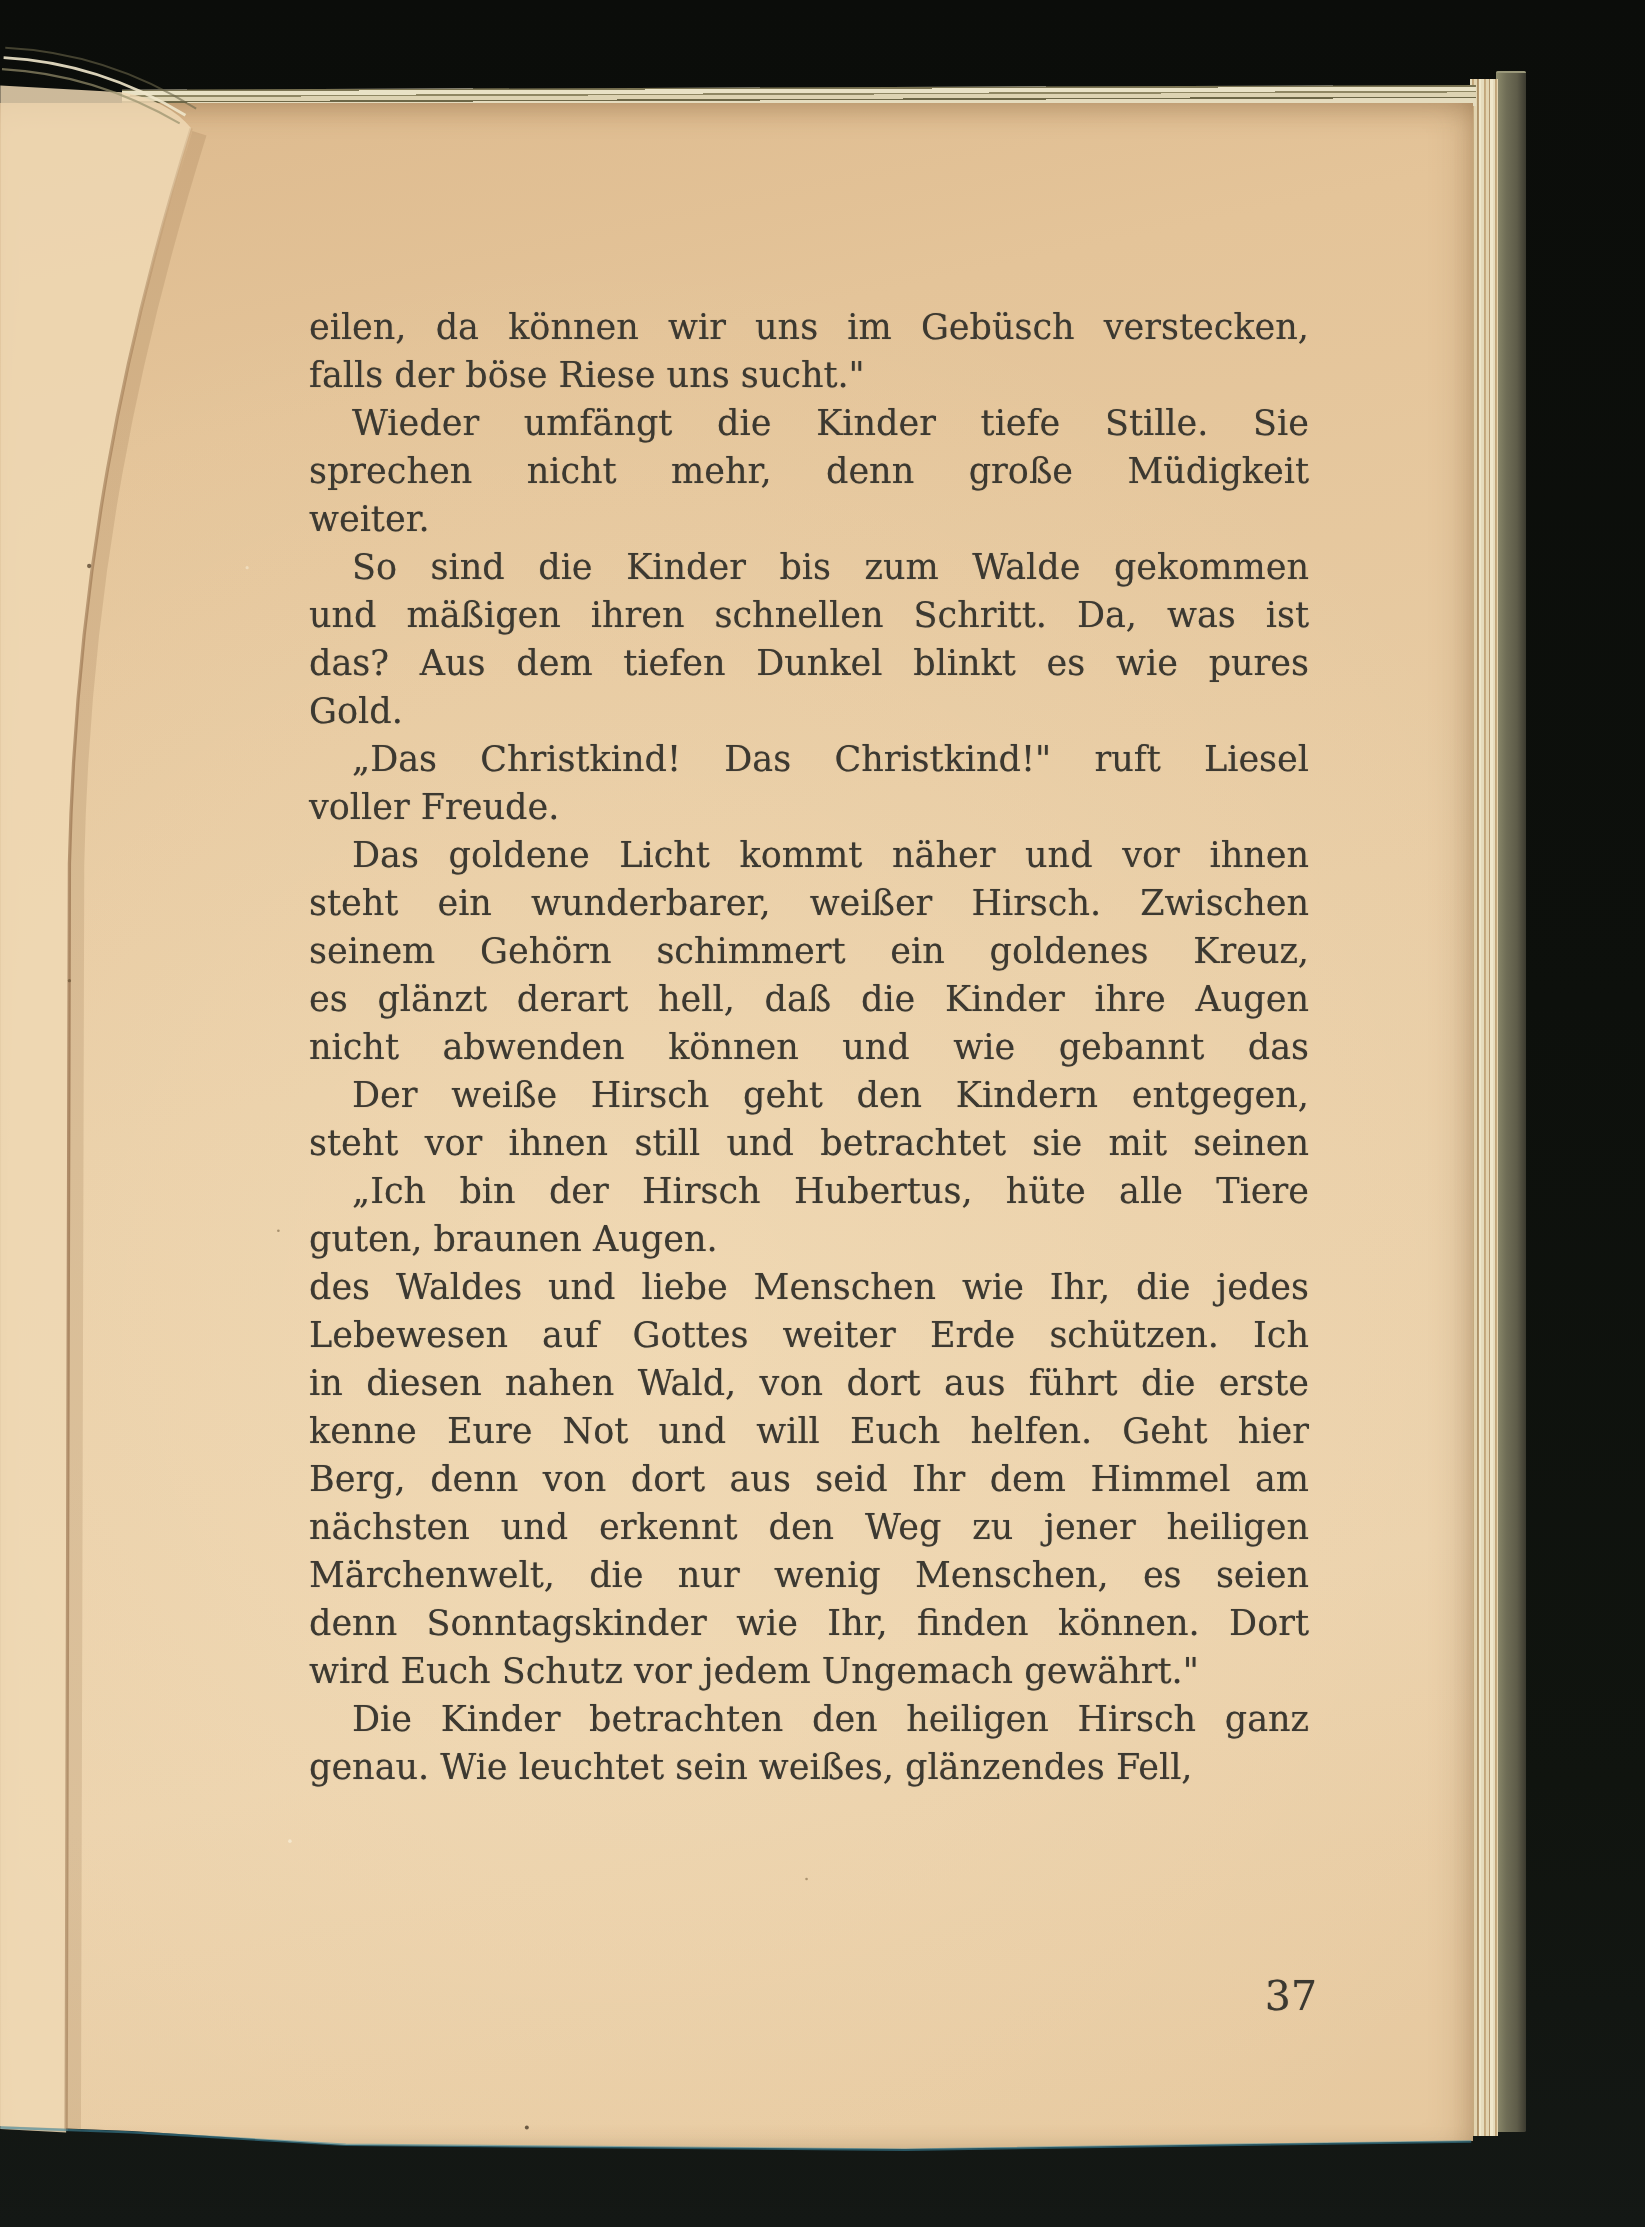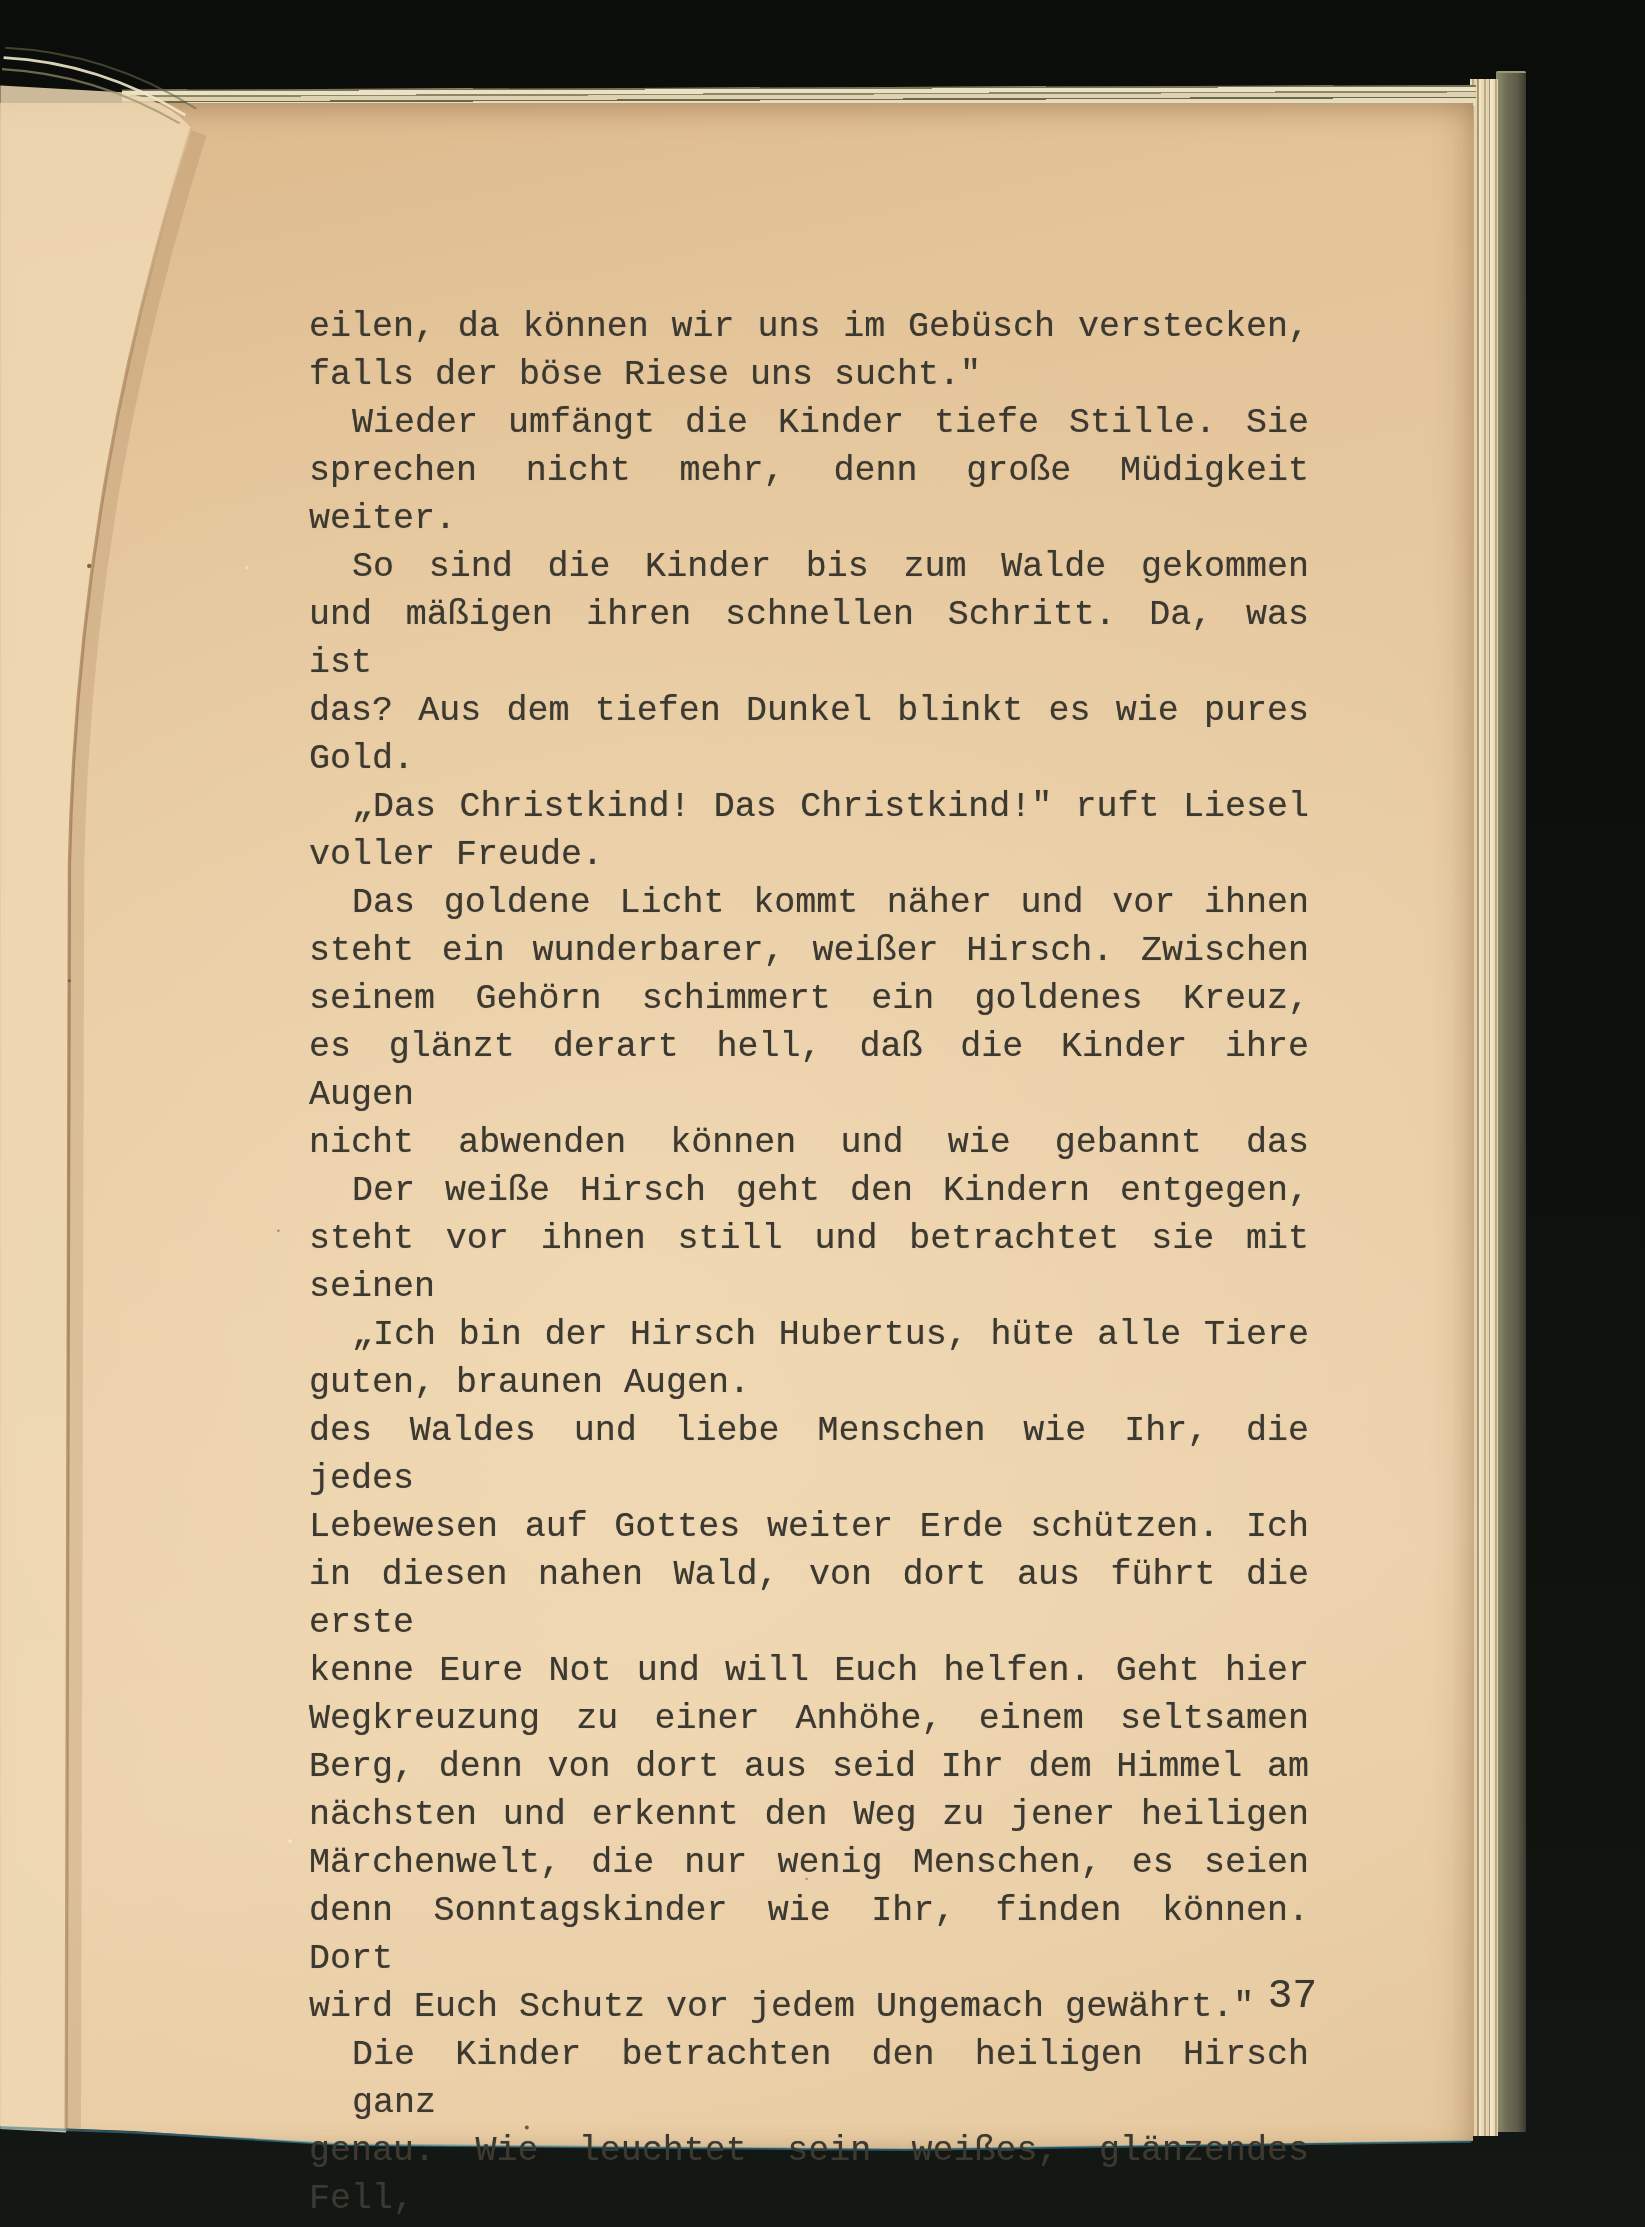--- a/index.html
+++ b/index.html
@@ -8,21 +8,21 @@
     --bg:#0d100c;
     --cover:#6f6d56;
     --edge-light:#e8dfc2;
   }
   html,body{margin:0;padding:0;}
   body{
     width:1646px;height:2227px;position:relative;overflow:hidden;
     background:linear-gradient(180deg,#0b0d0a 0%,#0d100c 45%,#10140f 80%,#141815 100%);
     font-family:"DejaVu Serif","Liberation Serif",serif;
   }
-  .scene{position:absolute;inset:0;font-family:Liberation Mono, monospace;}
+  .scene{position:absolute;inset:0;}
 
   
   .cover-edge{
     position:absolute;left:1496px;top:71px;width:30px;height:2059px;z-index:1;
     background:linear-gradient(90deg,#8d8b6c 0%,var(--cover) 35%,#5e5c49 70%,#3b3a2f 100%);
     border-top:2.5px solid #9a987a;border-radius:1.6px;
   }
   
   .page-stack-right{
     position:absolute;left:1470px;top:79px;width:28px;height:2057px;z-index:2;
@@ -132,21 +132,20 @@
       <div class="line">es glänzt derart hell, daß die Kinder ihre Augen</div>
       <div class="line">nicht abwenden können und wie gebannt das</div>
       <div class="line indent">Der weiße Hirsch geht den Kindern entgegen,</div>
       <div class="line">steht vor ihnen still und betrachtet sie mit seinen</div>
       <div class="line indent">„Ich bin der Hirsch Hubertus, hüte alle Tiere</div>
       <div class="line last">guten, braunen Augen.</div>
       <div class="line">des Waldes und liebe Menschen wie Ihr, die jedes</div>
       <div class="line">Lebewesen auf Gottes weiter Erde schützen. Ich</div>
       <div class="line">in diesen nahen Wald, von dort aus führt die erste</div>
       <div class="line">kenne Eure Not und will Euch helfen. Geht hier</div>
-      <div class="line">Wegkreuzung zu einer Anhöhe, einem seltsamen</div>
       <div class="line">Berg, denn von dort aus seid Ihr dem Himmel am</div>
       <div class="line">nächsten und erkennt den Weg zu jener heiligen</div>
       <div class="line">Märchenwelt, die nur wenig Menschen, es seien</div>
       <div class="line">denn Sonntagskinder wie Ihr, finden können. Dort</div>
       <div class="line last">wird Euch Schutz vor jedem Ungemach gewährt."</div>
       <div class="line indent">Die Kinder betrachten den heiligen Hirsch ganz</div>
       <div class="line last">genau. Wie leuchtet sein weißes, glänzendes Fell,</div>
     </div>
 
   <div class="page-number">37</div>

